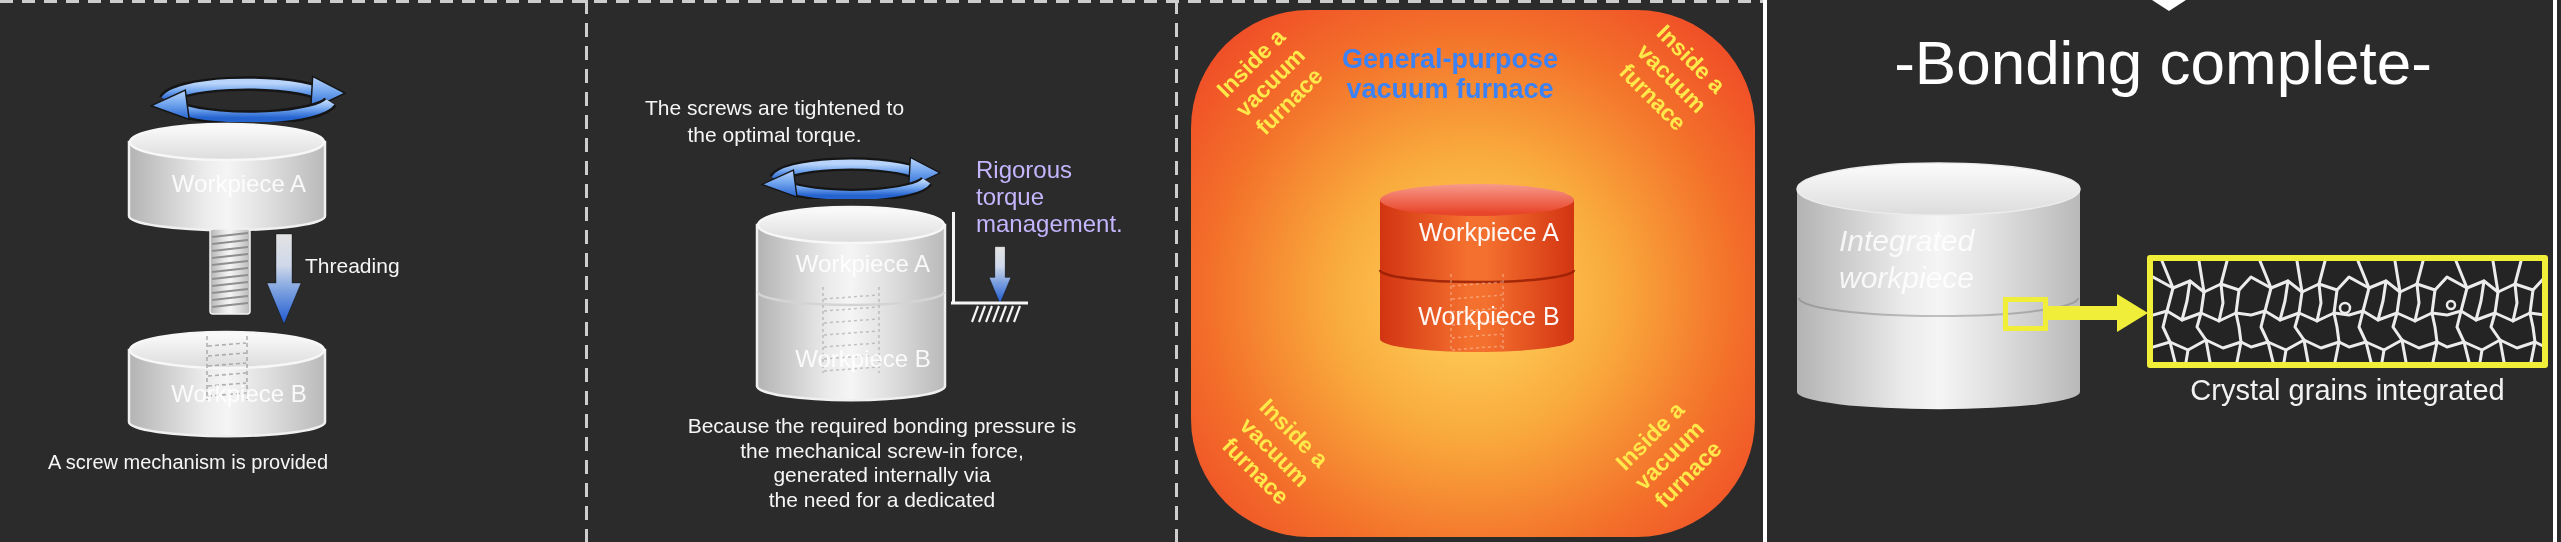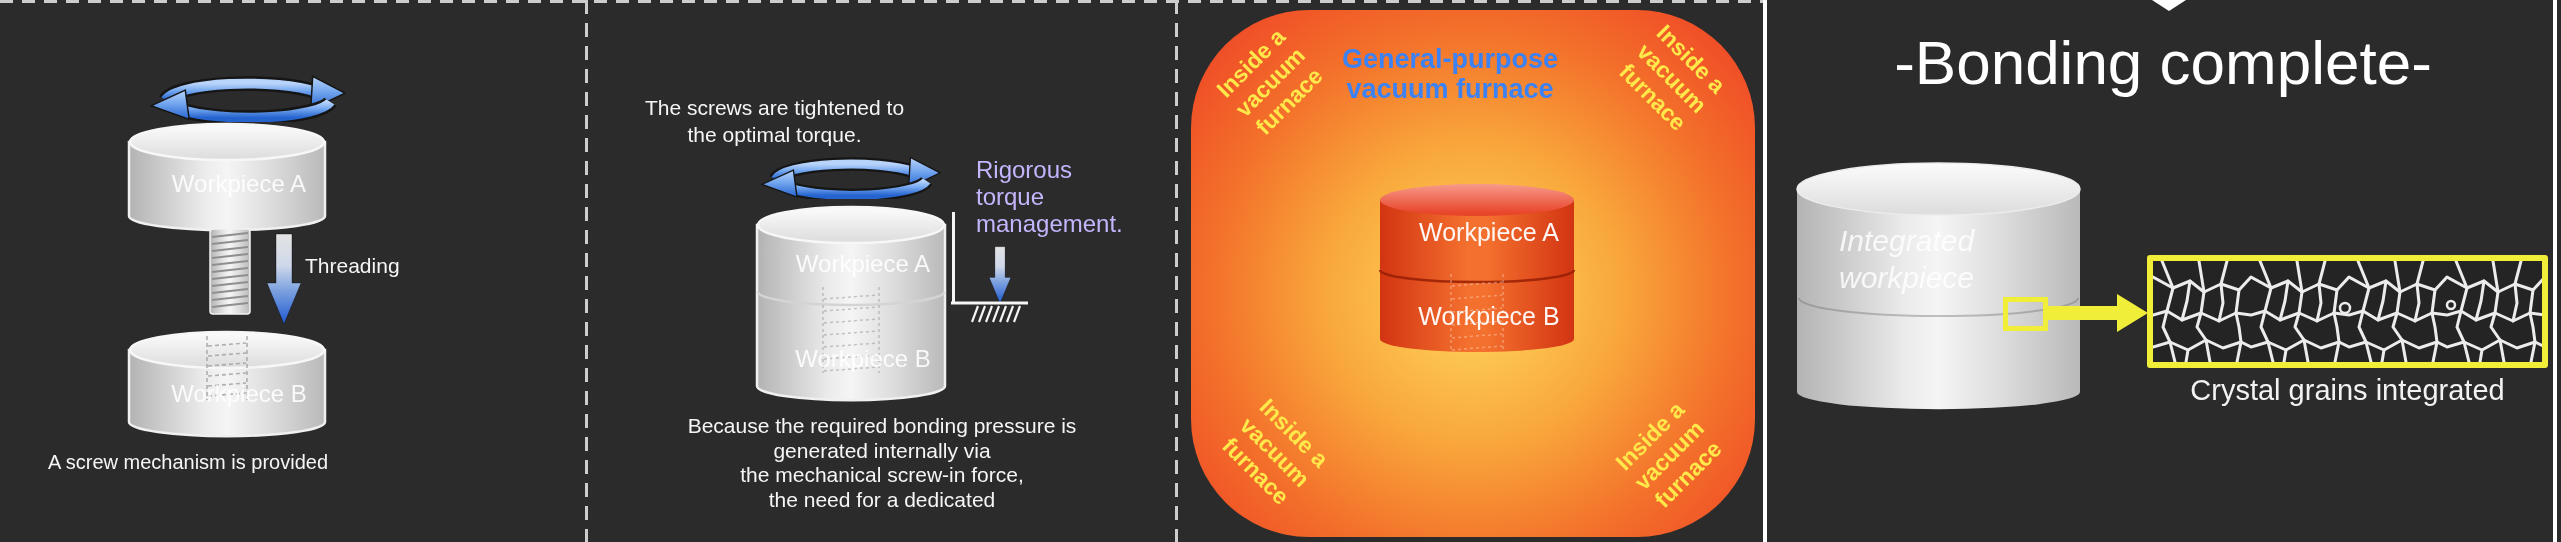--- a/index.html
+++ b/index.html
@@ -229,22 +229,22 @@
         <path d="M41,5 L35,21"></path>
       <path d="M48,5 L42,21"></path>
         <path d="M55,5 L49,21"></path>
         <path d="M62,5 L56,21"></path>
         <path d="M69,5 L63,21"></path>
     </g>
   </svg>
 
   <div class="abs caption" style="left:15px;top:394px;width:560px;font-size:21px;line-height:24.5px;margin-top:20px;">
     <div class="cap-line">Because the required bonding pressure is</div>
+    <div class="cap-line">the mechanical screw-in force,</div>
     <div class="cap-line">generated internally via</div>
-    <div class="cap-line">the mechanical screw-in force,</div>
     <div class="cap-line">the need for a dedicated</div>
   </div>
 </div>
 
 <div class="panel" id="panel3">
   <div id="furnace-bg"></div>
 
   <div id="furnace-title">
     <div>General-purpose</div>
     <div>vacuum furnace</div>

